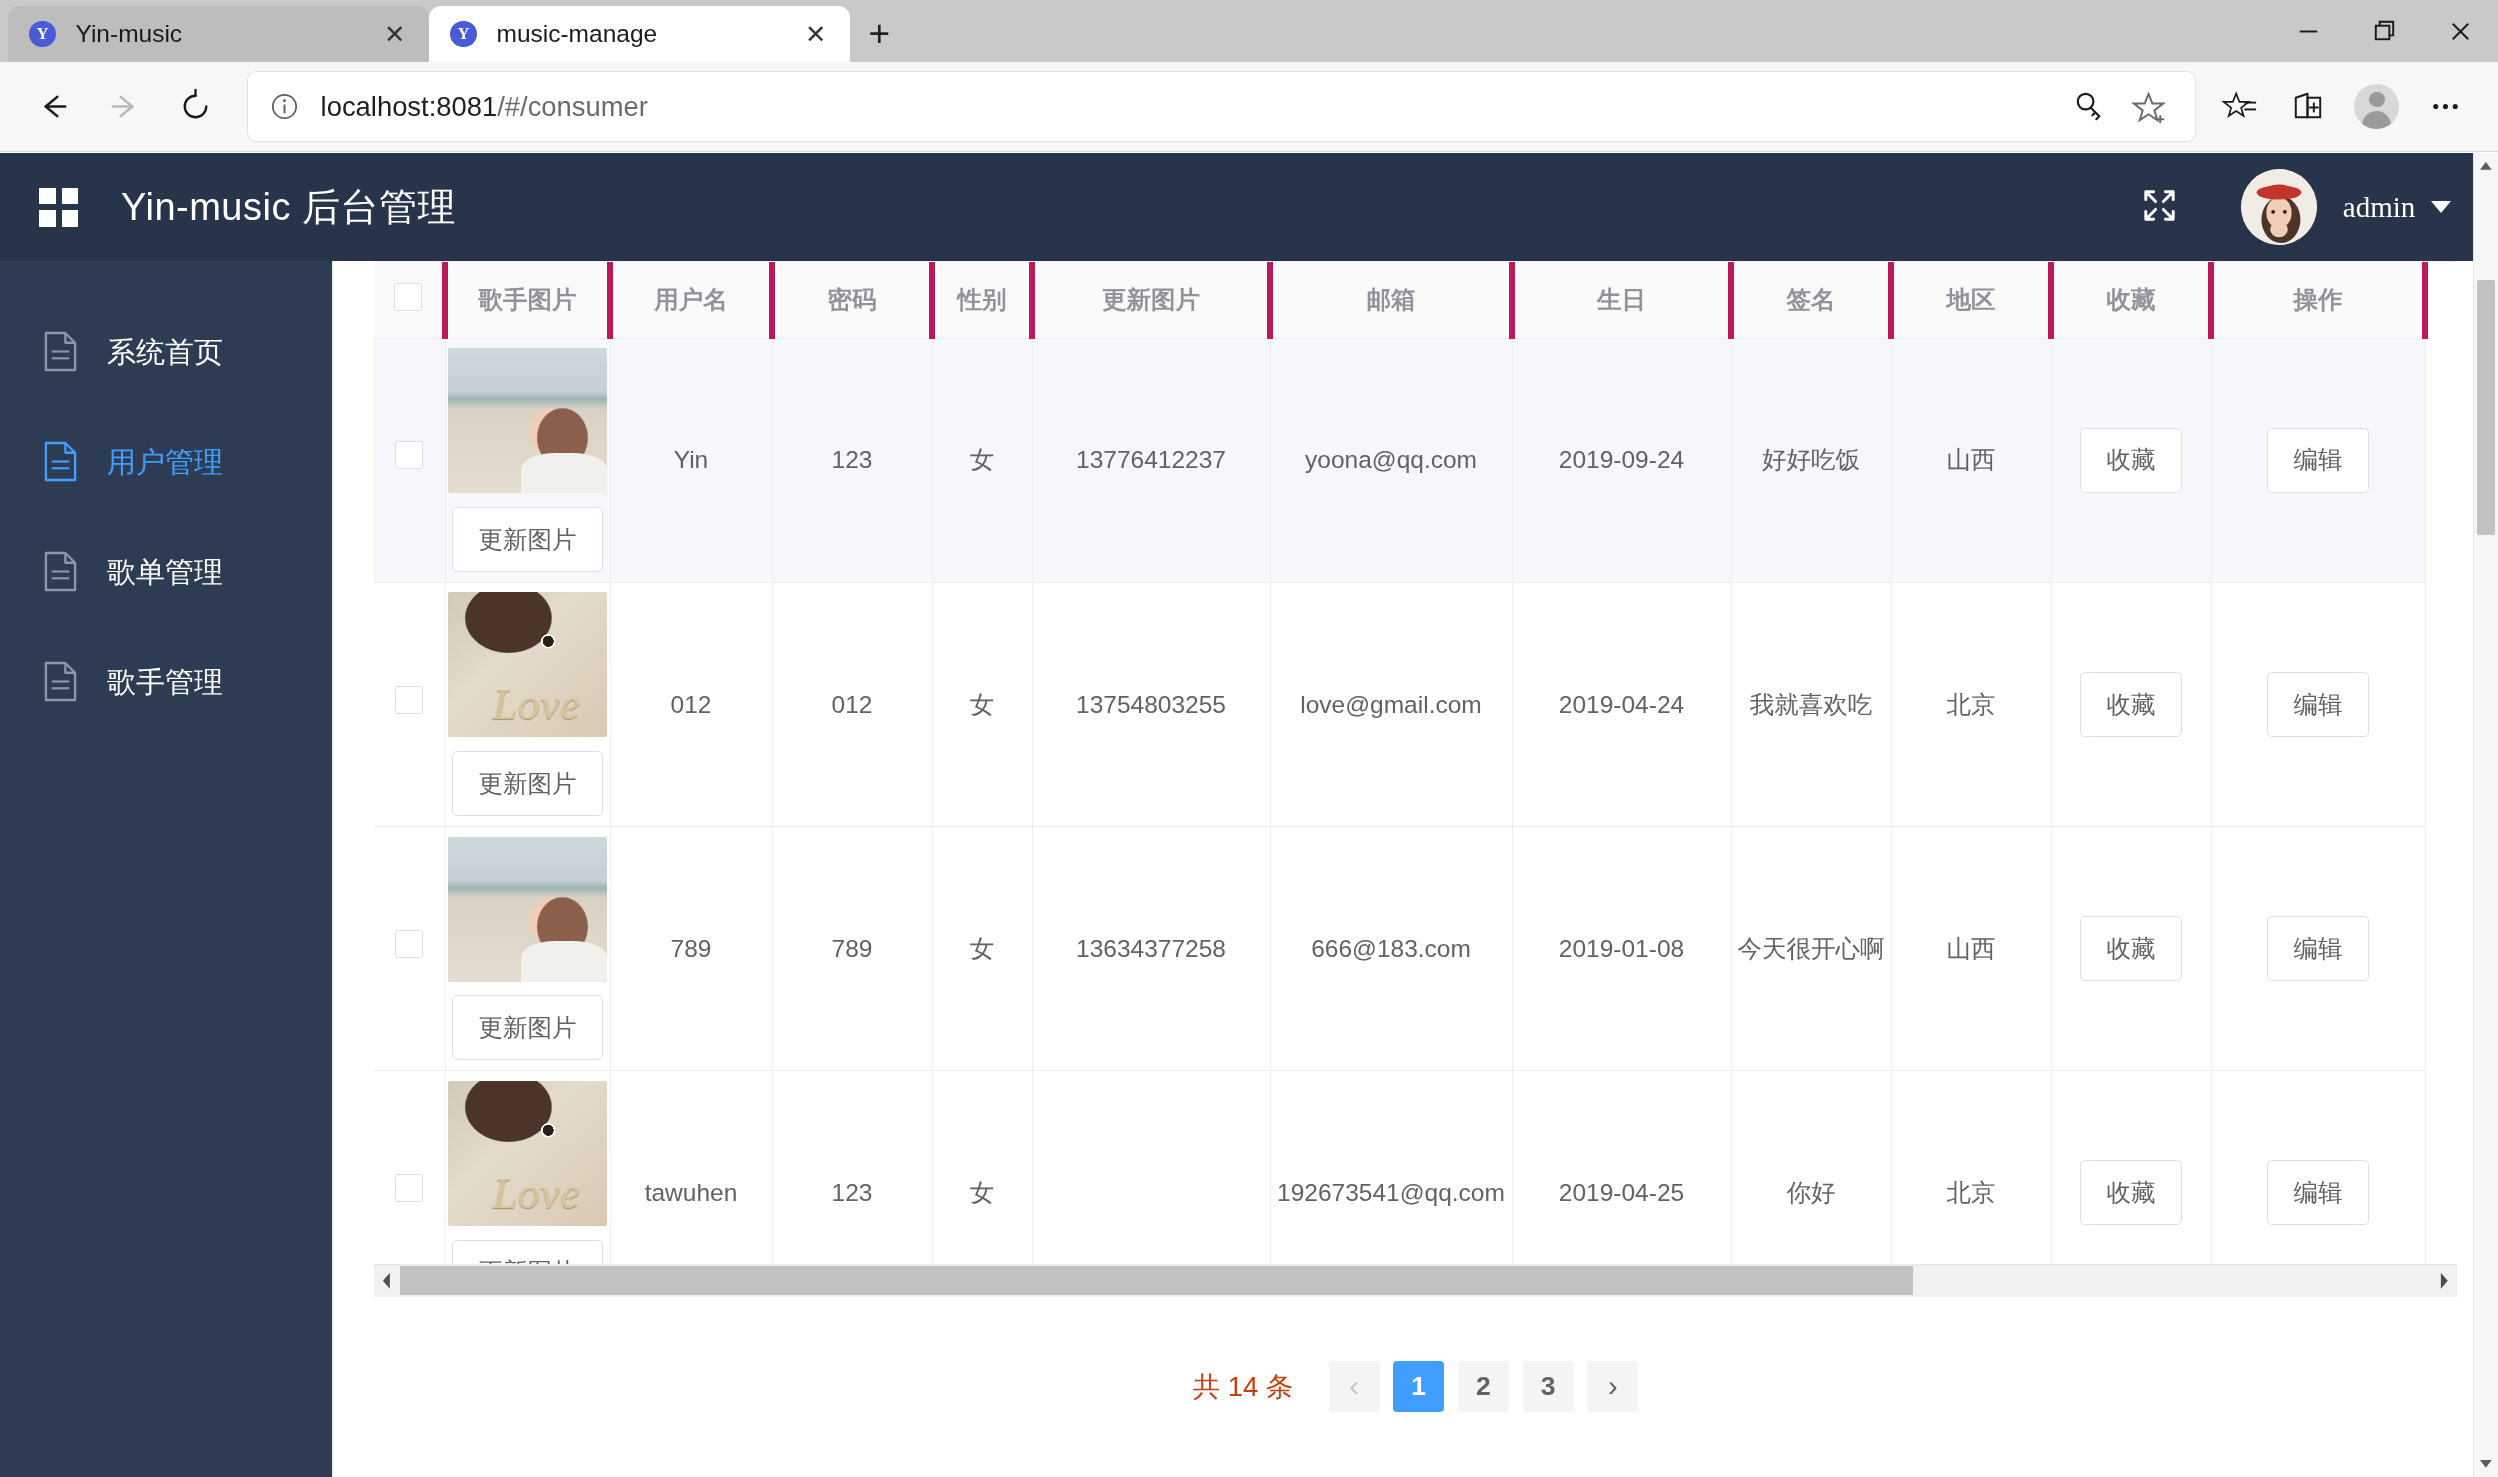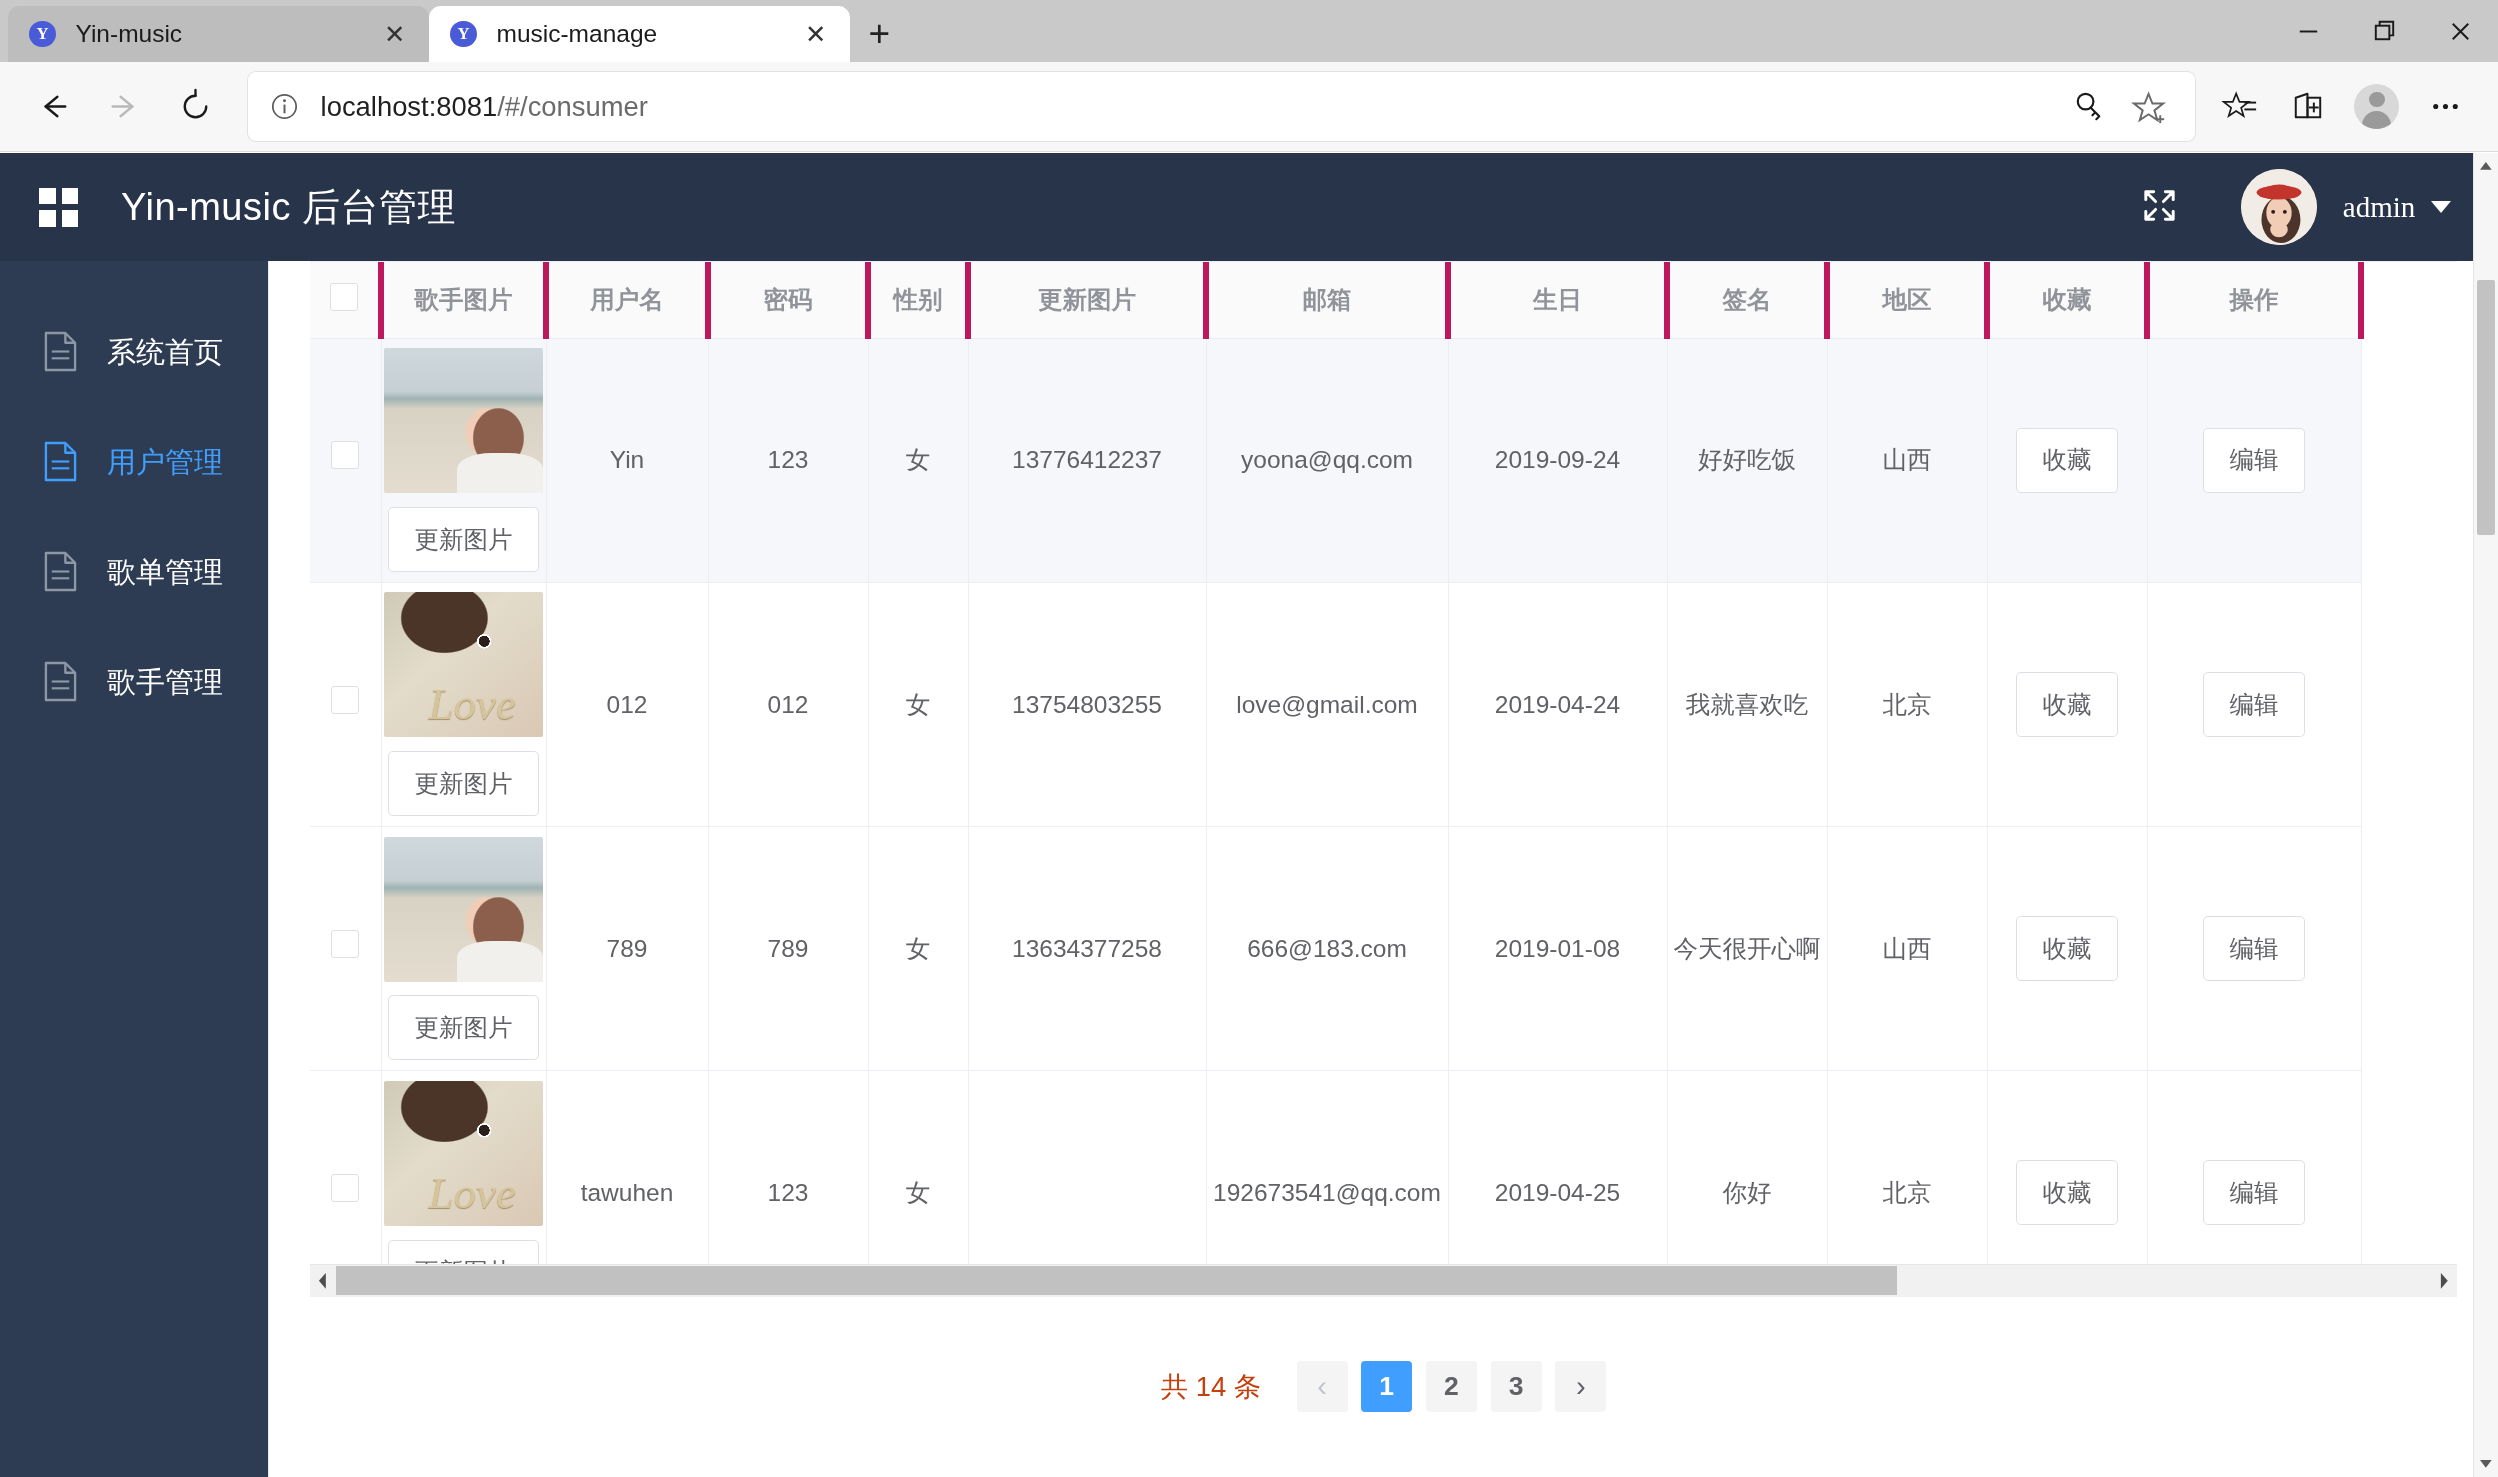--- a/index.html
+++ b/index.html
@@ -187,21 +187,21 @@
     width: 0; height: 0;
     border-left: 10.8px solid transparent;
     border-right: 10.8px solid transparent;
     border-top: 12.7px solid #ffffff;
     margin-left: 15.7px;
   }
 
   .app-body { display: flex; height: 1216px; }
 
   .sidebar {
-    width: 268px;
+    width: 332px;
     background: #2e3c53;
     flex: 0 0 auto;
     padding-top: 37px;
     text-align: center;
   }
   .side-item {
     height: 110px;
     display: flex;
     align-items: center;
     padding-left: 43px;

